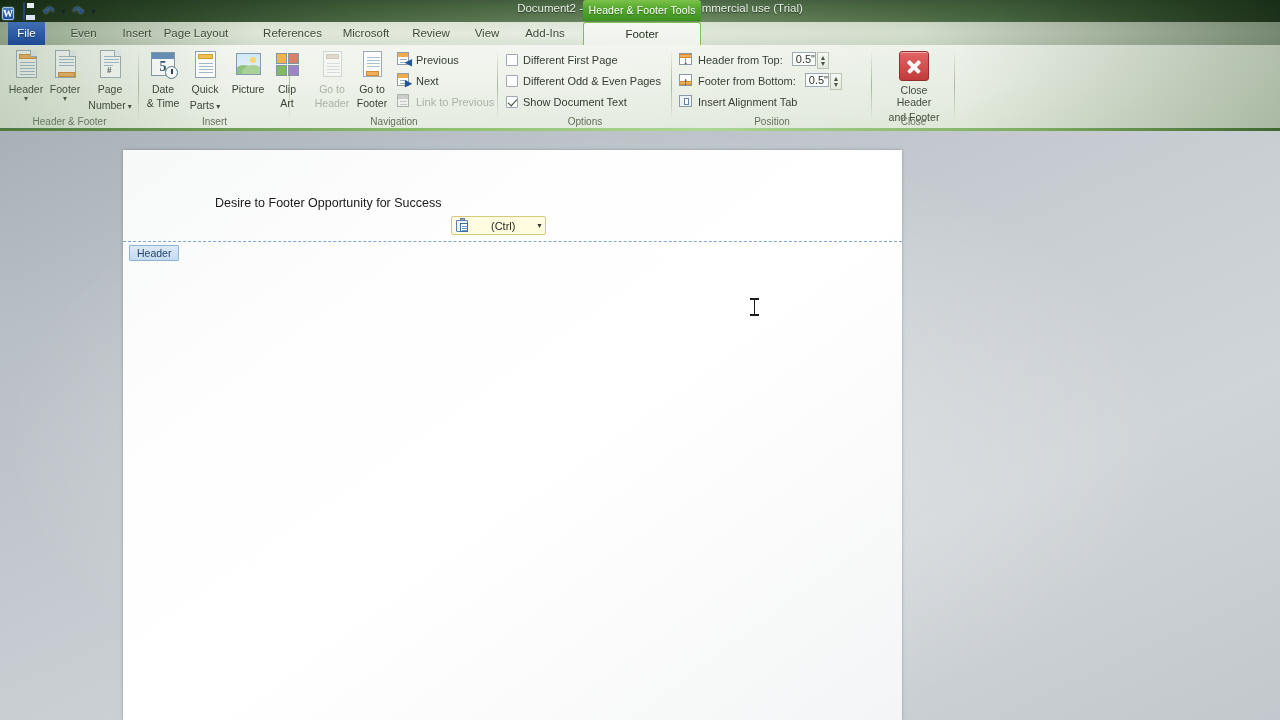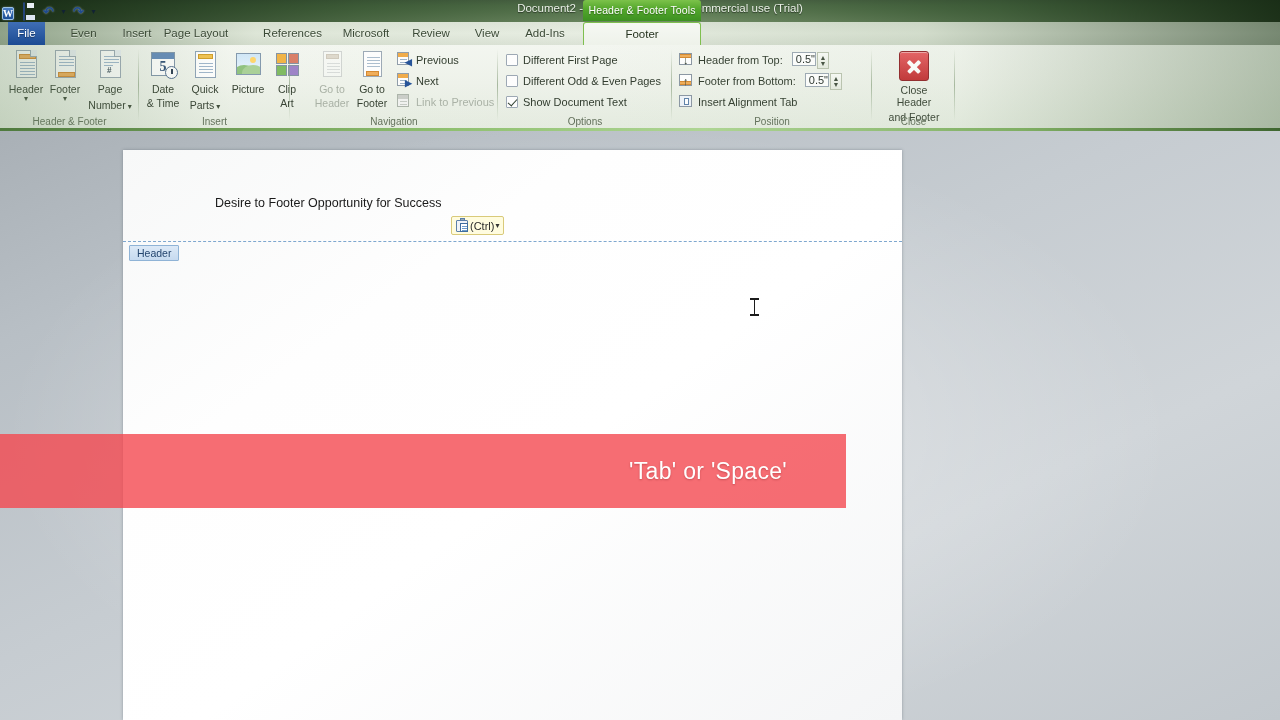--- a/index.html
+++ b/index.html
@@ -217,21 +217,21 @@
   }
   .hdr-tag{
     position:absolute;left:6px;top:95px;height:16px;padding:0 7px;
     background:linear-gradient(to bottom,#dce9f7,#c6daf0);
     border:1px solid #8fb3d6;font-size:10.5px;color:#24456e;line-height:15px;
     box-sizing:border-box;border-radius:1px;
   }
   .paste-opt{
     position:absolute;left:328px;top:66px;height:19px;padding:0 4px;
     background:#fffcdf;border:1px solid #d9ca7a;
-    display:flex;align-items:center;gap:0;border-radius:2px;
+    display:flex;align-items:center;gap:21px;border-radius:2px;
     font-size:11px;color:#2b2b2b;box-sizing:border-box;
   }
   .clipicon{width:14px;height:14px;position:relative;flex:0 0 14px;}
   .clipicon .board{position:absolute;left:0;top:1px;width:12px;height:12px;background:#f0f3f7;border:1px solid #5b7fa8;box-sizing:border-box;border-radius:1px;}
   .clipicon .clipt{position:absolute;left:3.5px;top:-1px;width:5px;height:3px;background:#9aa7b4;border:1px solid #5b7fa8;box-sizing:border-box;}
   .clipicon .pg{position:absolute;left:4px;top:4px;width:8px;height:9px;background:#fff;border:1px solid #3f6d9e;box-sizing:border-box;}
   .clipicon .pg i{position:absolute;left:1px;width:5px;height:1px;background:#6d9ccb;display:block;}
   .paste-caret{font-size:8px;color:#333;margin-left:1px;}
 
   .caret-ibeam{
@@ -554,17 +554,14 @@
       <div class="hdr-tag">Header</div>
     </div>
 
     <div class="caret-ibeam">
       <i style="top:1px"></i>
         <b></b>
         <i style="bottom:1px"></i>
     </div>
   </div>
 
-  <div class="banner">
-    <span class="btxt">'Tab' or 'Space'</span>
-  </div>
 
 </div>
 
 </body></html>

